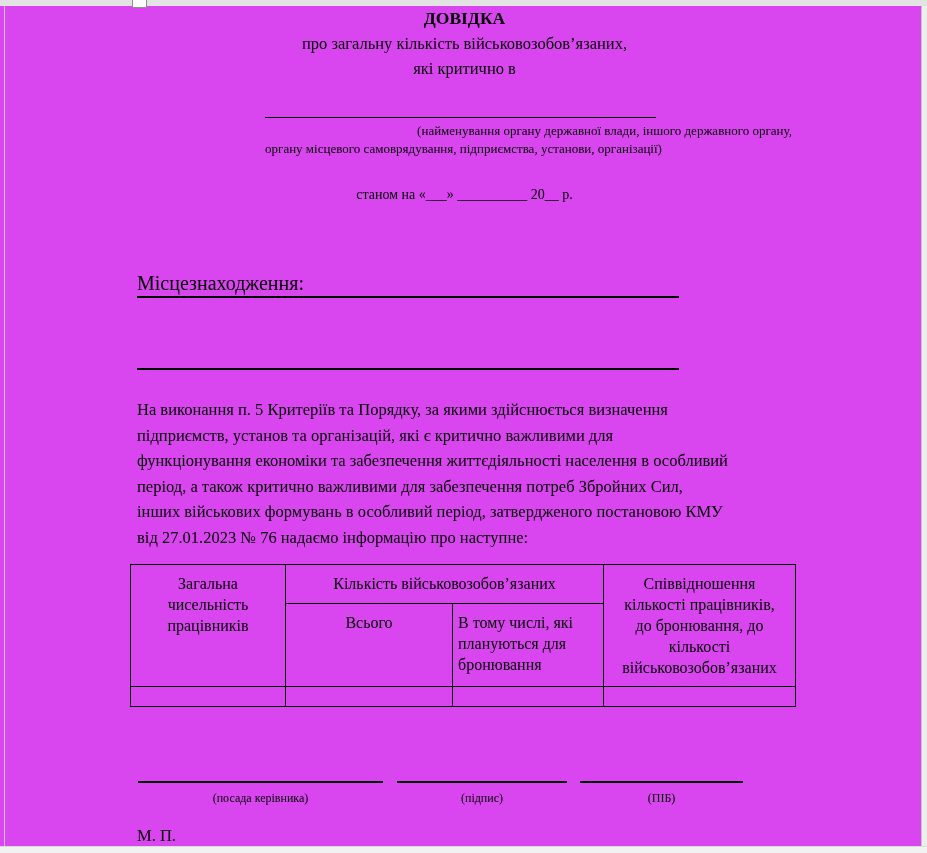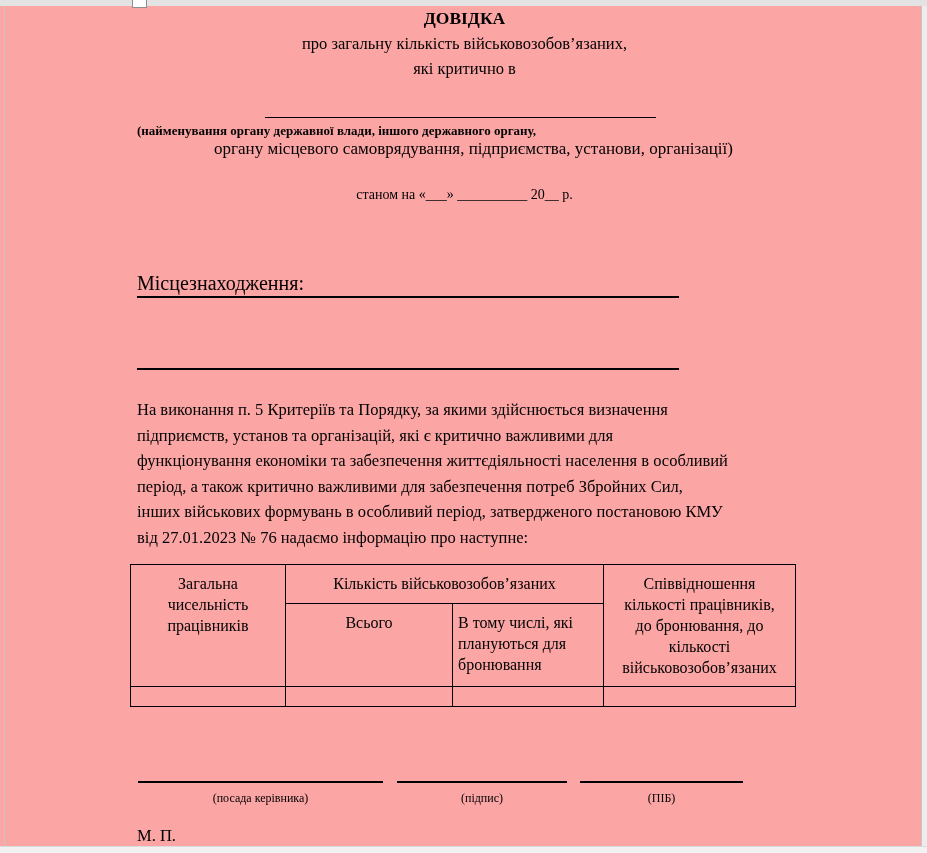--- a/index.html
+++ b/index.html
@@ -1,20 +1,20 @@
 <!DOCTYPE html>
 <html><head>
 <meta charset="utf-8">
 <style>
   html, body { margin: 0; padding: 0; background: #ffffff; }
   .doc {
     position: relative;
     width: 927px;
     height: 853px;
-    background: #fca5a5;
+    background: #d946ef;
     overflow: hidden;
     font-family: "Liberation Serif", "DejaVu Serif", serif;
     color: #000000;
   }
   
   .top-strip   { position: absolute; left: 0; top: 0; width: 927px; height: 6px; background: #e3e3e3; z-index: 1; }
   .top-marker  { position: absolute; left: 132px; top: -6px; width: 13px; height: 12px;
                  background: #ffffff; border: 1px solid #8f8f8f; z-index: 2; }
   .edge-left   { position: absolute; left: 4px;   top: 6px; width: 1px; height: 840px; background: #c6c6c6; }
   .edge-right  { position: absolute; left: 921px; top: 6px; width: 1px; height: 840px; background: #c6c6c6; }
@@ -22,22 +22,22 @@
   .bottom-strip{ position: absolute; left: 0; top: 846px; width: 927px; height: 7px;
                  background: #f2f2f2; border-top: 1px solid #dcdcdc; }
 
   .abs { position: absolute; }
 
   .doc-title    { left: 137px; top: 7px;  width: 655px; text-align: center; font-weight: bold; font-size: 17.5px; line-height: 22px; }
   .subtitle-1   { left: 137px; top: 33px; width: 655px; text-align: center; font-size: 16.5px; line-height: 22px; }
   .subtitle-2   { left: 137px; top: 58px; width: 655px; text-align: center; font-size: 16.5px; line-height: 22px; }
 
   .org-fill-line { left: 265px; top: 103px; width: 391px; height: 14px; border-bottom: 1px solid #000; }
-  .org-cap-1    { left: 137px; top: 122px; width: 655px; text-align: left; font-size: 13px; line-height: 18px; font-weight: bold; }
-  .org-cap-2    { left: 146px; top: 140px; width: 655px; text-align: center; font-size: 17px; line-height: 18px; }
+  .org-cap-1    { left: 137px; top: 122px; width: 655px; text-align: right; font-size: 13px; line-height: 18px; }
+  .org-cap-2    { left: 136px; top: 140px; width: 655px; text-align: center; font-size: 13px; line-height: 18px; }
 
   .date-line    { left: 137px; top: 187px; width: 655px; text-align: center; font-size: 14px; }
 
   .loc-label    { left: 137px; top: 272px; font-size: 20px; }
   .loc-fill     { left: 137px; top: 282px; width: 542px; height: 14px; border-bottom: 2px solid #000; }
   .edrpou-label { left: 137px; top: 329px; font-size: 16.5px; }
   .edrpou-fill  { left: 137px; top: 354px; width: 542px; height: 14px; border-bottom: 2px solid #000; }
 
   .paragraph    { left: 137px; top: 397px; width: 700px; font-size: 16.5px; line-height: 25.5px; white-space: pre-line; }
 

